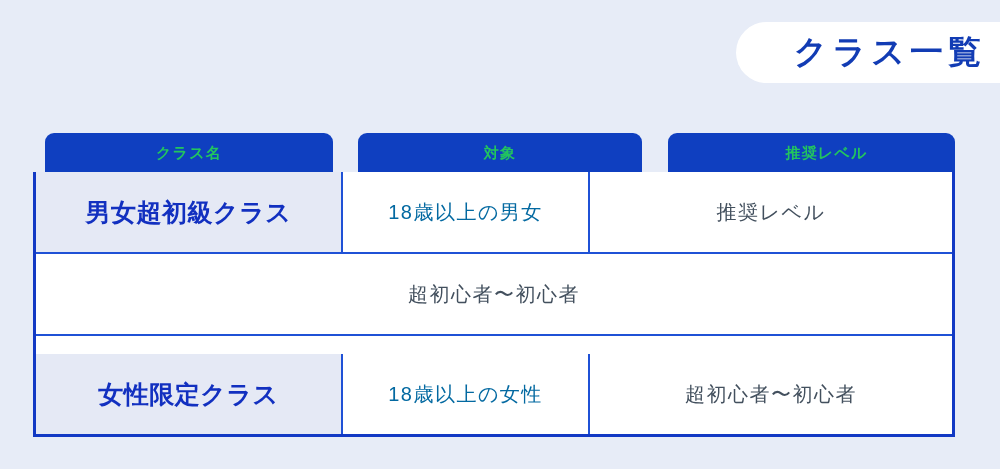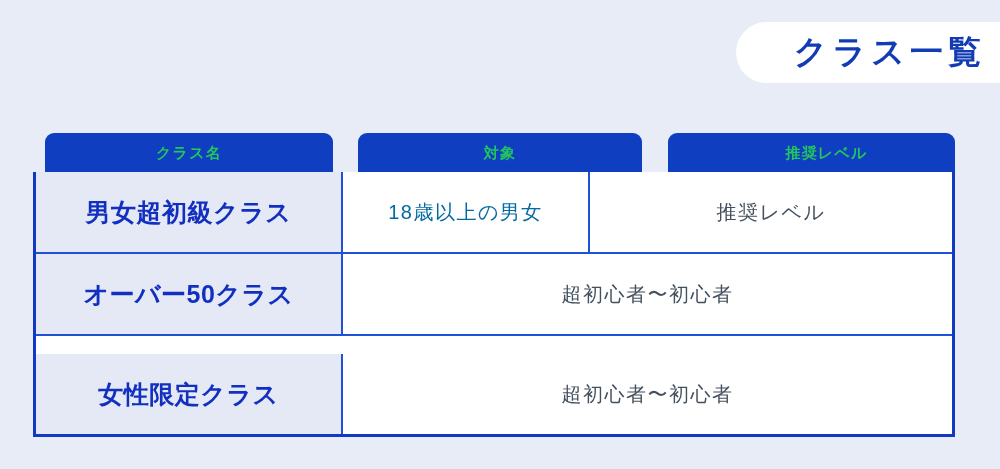--- a/index.html
+++ b/index.html
@@ -162,24 +162,24 @@
 
   <div class="table-body">
 
     <div class="row">
       <div class="cell cell-name">男女超初級クラス</div>
       <div class="cell cell-target">18歳以上の男女</div>
       <div class="cell cell-level">推奨レベル</div>
     </div>
 
     <div class="row">
-      <div class="cell cell-name">オーバー50クラス</div>
       <div class="cell cell-level">超初心者〜初心者</div>
     </div>
 
     <div class="row">
       <div class="cell cell-name">女性限定クラス</div>
+      <div class="cell cell-target">18歳以上の女性</div>
       <div class="cell cell-level">超初心者〜初心者</div>
     </div>
 
   </div>
 
 </div>
 
 </body></html>

